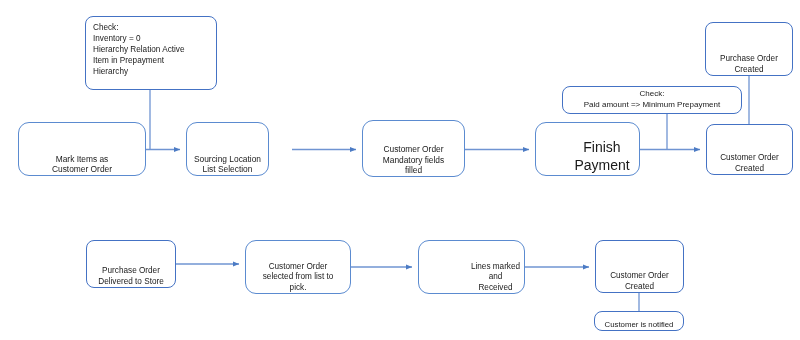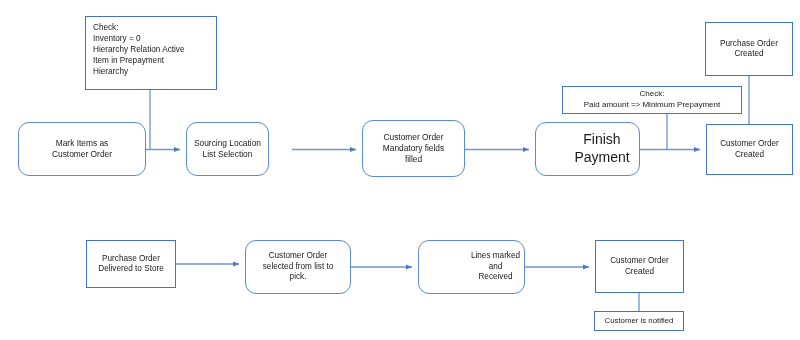--- a/index.html
+++ b/index.html
@@ -15,33 +15,33 @@
     font-family: "Liberation Sans", sans-serif;
     overflow: hidden;
   }
   .node {
     position: absolute;
     box-sizing: border-box;
     border: 1.3px solid #4472C4;
     background: #ffffff;
     color: #1a1a1a;
     display: flex;
-    align-items: center;
+    align-items: flex-end;
     justify-content: center;
     text-align: center;
     line-height: 1.28;
     white-space: pre-line;
     z-index: 3;
   }
   .node.rounded {
     border-radius: 11px;
     border-color: #5B8BD0;
   }
   .node.rect {
-    border-radius: 0;
+    border-radius: 8px;
     border-color: #4472C4;
   }
   .node.note {
     text-align: left;
     justify-content: flex-start;
     align-items: flex-start;
     padding: 6px 7px;
     line-height: 1.33;
   }
   .node.note-c {

